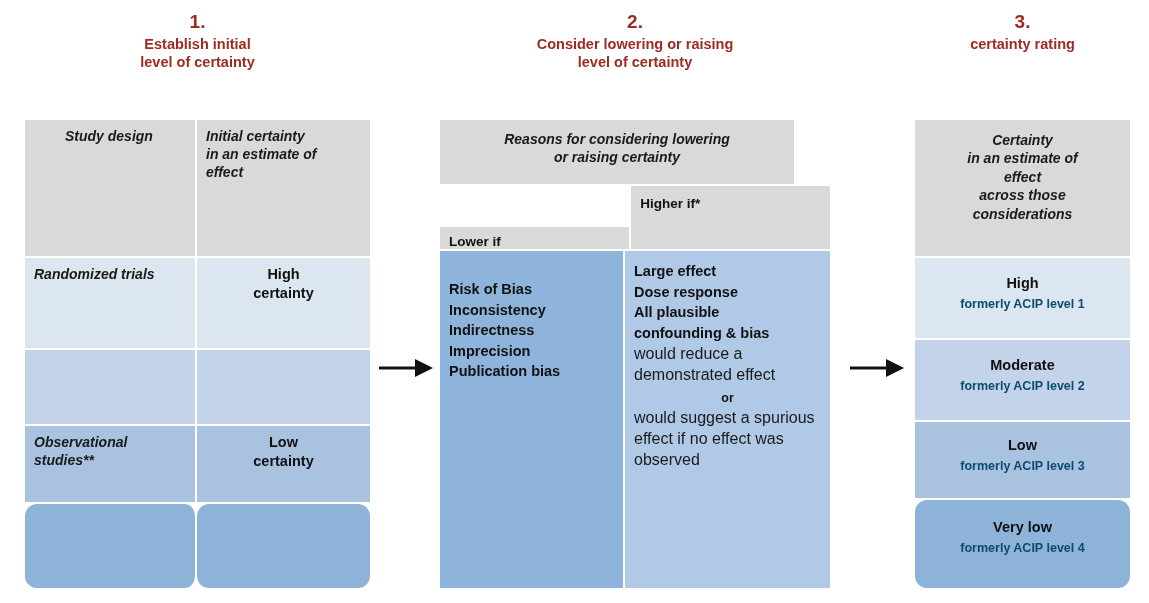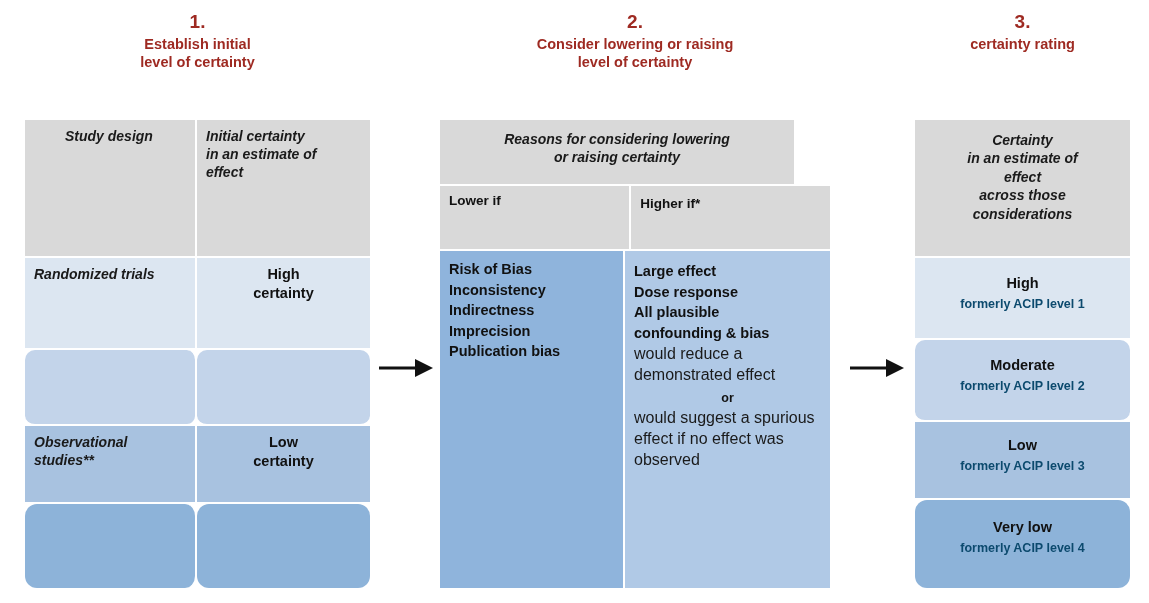--- a/index.html
+++ b/index.html
@@ -62,21 +62,21 @@
     box-sizing: border-box;
     padding: 7px 9px 6px 9px;
     border-right: 2px solid #ffffff;
     border-bottom: 2px solid #ffffff;
     overflow: hidden;
   }
   .cell:last-child { border-right: none; }
 
   .hdr-gray { background: #d9d9d9; }
   .b1 { background: #dce6f1; }
-  .b2 { background: #c3d4ea; border-radius: 10px; }
+  .b2 { background: #c3d4ea; }
   .b3 { background: #a8c2e0; }
   .b4 { background: #8db3d9; border-radius: 12px; }
   .b-mid-dark { background: #8fb4dc; }
   .b-mid-light { background: #b0c9e6; }
 
   .ital {
     font-style: italic;
     font-weight: bold;
     font-size: 14px;
     color: #1a1a1a;
@@ -258,30 +258,30 @@
     <div class="row" style="height:66px;">
       <div class="cell hdr-gray" style="width:354px; padding-top:10px;">
         <div class="ital-c">
           <span class="nowrap-line">Reasons for considering lowering</span>
           <span class="nowrap-line">or raising certainty</span>
         </div>
       </div>
     </div>
 
     <div class="row" style="height:65px;">
-      <div class="cell hdr-gray" style="width:197px; ">
+      <div class="cell hdr-gray" style="width:197px; margin-top:41px;">
         <div class="sub-l">Lower if</div>
       </div>
       <div class="cell hdr-gray" style="width:205px; padding-top:10px;">
         <div class="sub-l">Higher if*</div>
       </div>
     </div>
 
     <div class="row" style="height:337px;">
-      <div class="cell b-mid-dark" style="width:185px; padding:8px 9px; border-bottom:none;">
+      <div class="cell b-mid-dark" style="width:185px; padding:28px 9px; border-bottom:none;">
         <div class="bold-l">
           <span class="nowrap-line">Risk of Bias</span>
           <span class="nowrap-line">Inconsistency</span>
           <span class="nowrap-line">Indirectness</span>
           <span class="nowrap-line">Imprecision</span>
           <span class="nowrap-line">Publication bias</span>
         </div>
       </div>
       <div class="cell b-mid-light" style="width:205px; padding:10px 9px; border-bottom:none;">
         <div class="bold-l">

